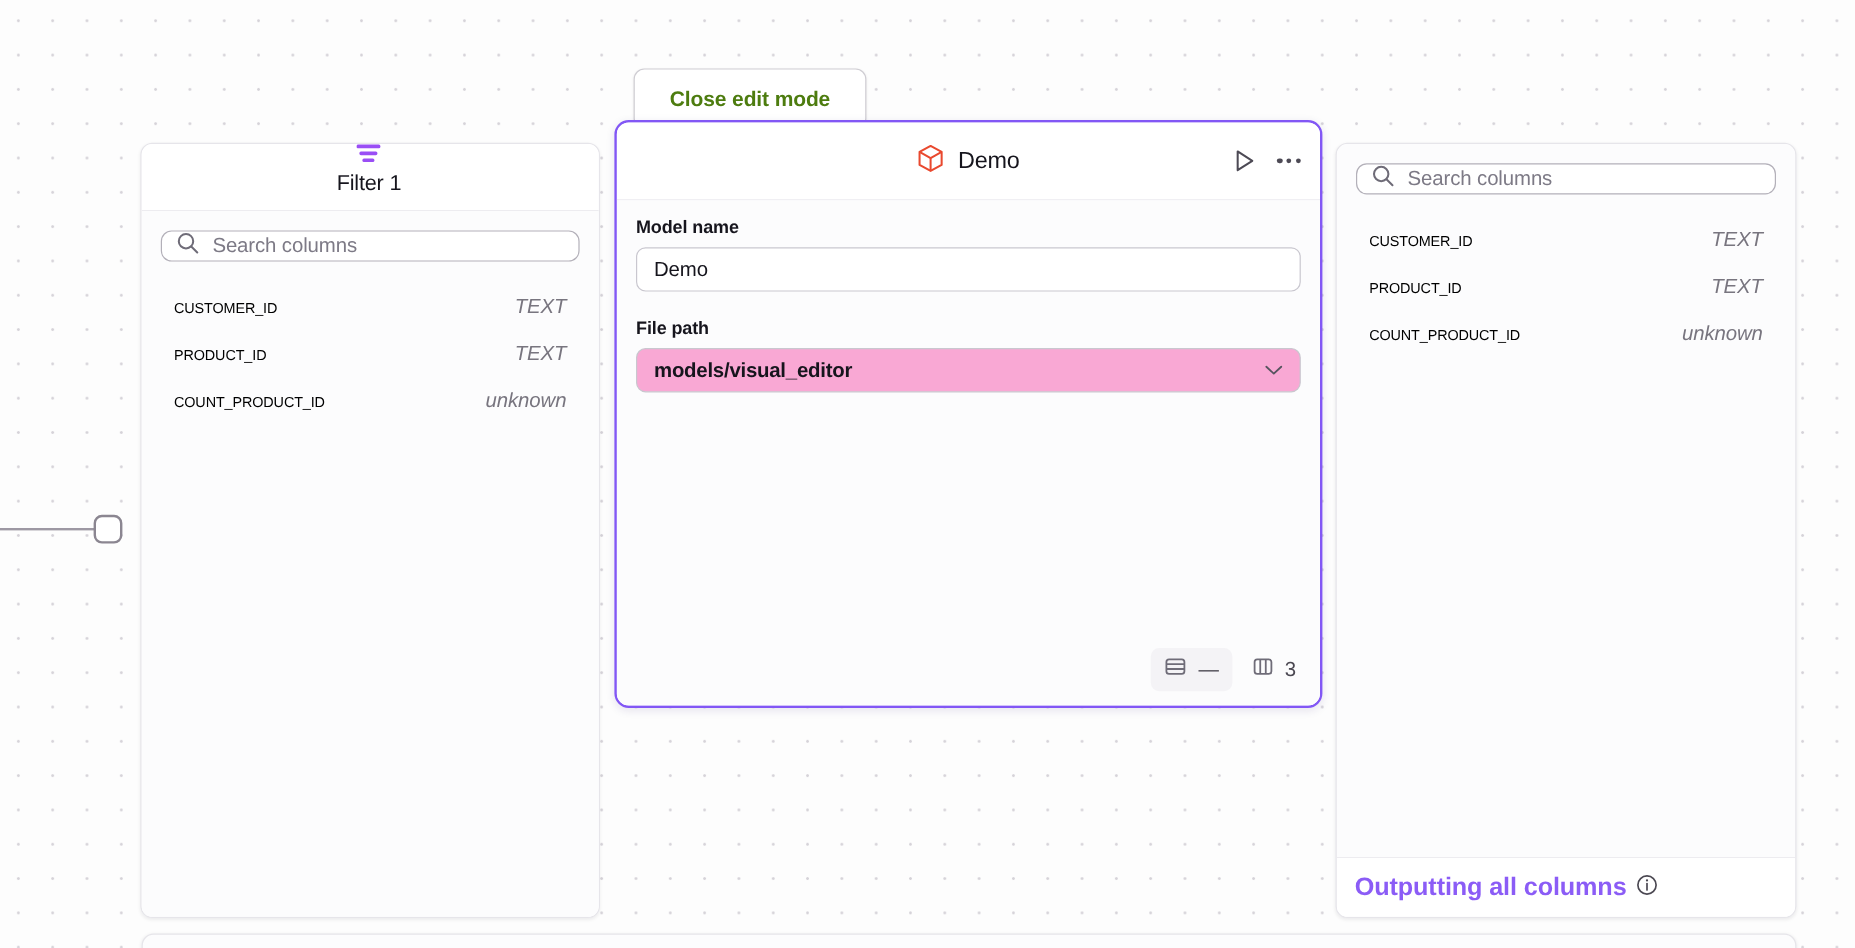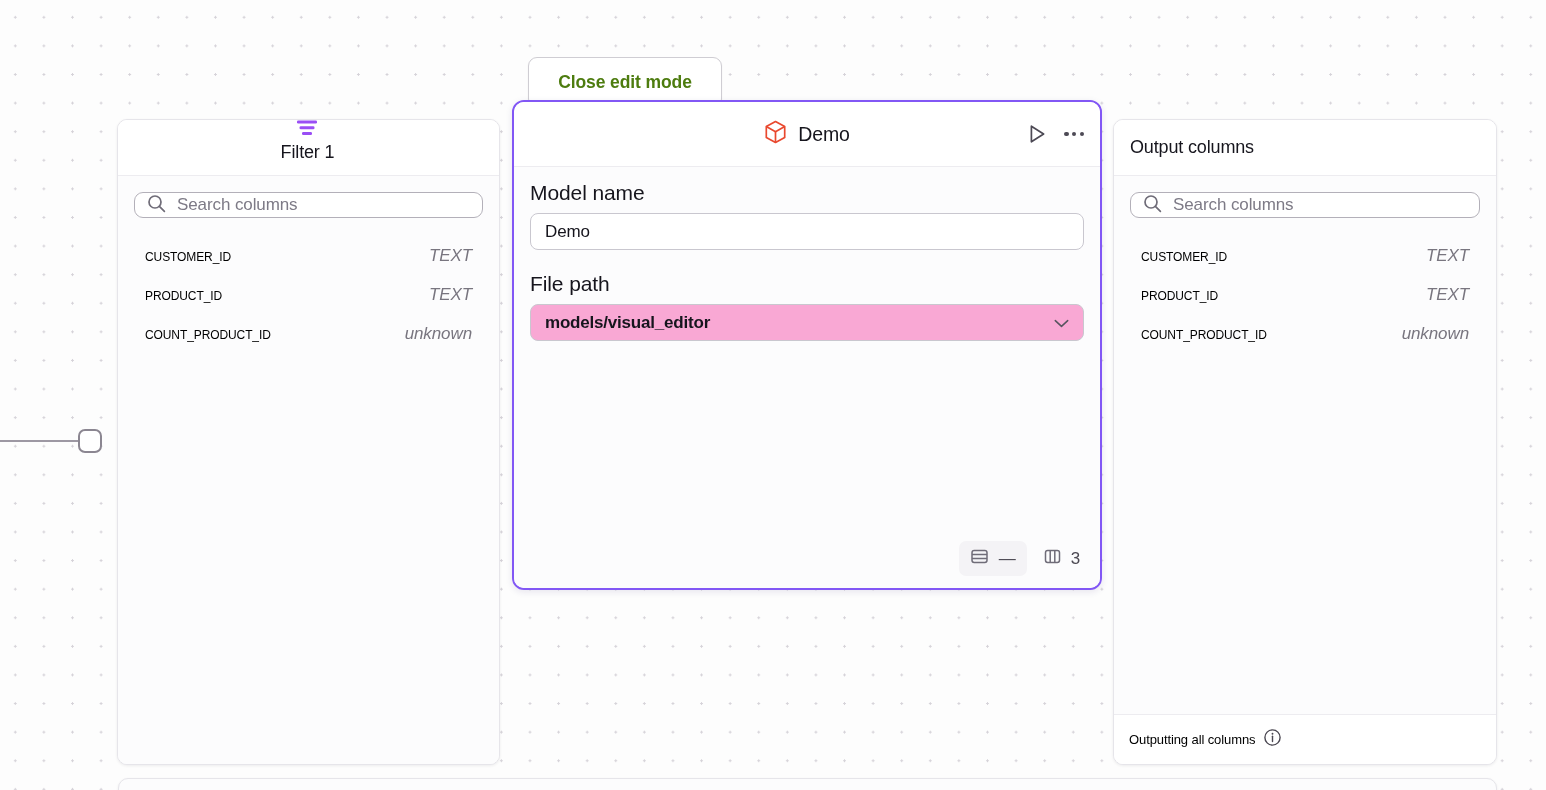--- a/index.html
+++ b/index.html
@@ -204,22 +204,22 @@
     border-radius: 50%;
     display: block;
   }
 
   #model-panel .panel-body {
     background: #fcfcfd;
     padding: 14px 16px 0 16px;
   }
 
   .field-label {
-    font-size: 21px;
-    font-weight: normal;
+    font-size: 15px;
+    font-weight: bold;
     color: #16151d;
     letter-spacing: -0.1px;
     margin-bottom: 8px;
     display: block;
   }
   .field-label.second { margin-top: 22px; }
 
   .text-input {
     width: 100%;
     height: 37px;
@@ -295,23 +295,24 @@
     flex: 0 0 50px;
     height: 50px;
     background: #ffffff;
     border-top: 1px solid #edecf0;
     display: flex;
     align-items: center;
     padding: 0 15px;
     gap: 8px;
   }
   .panel-footer-text {
-    font-size: 13px;
-    color: #000000;
-    letter-spacing: -0.1px;
+    font-size: 21px;
+    color: #8b5cf6;
+    letter-spacing: -0.1px;
+    font-weight: bold;
   }
 
   
   #bottom-panel {
     position: absolute;
     left: 118px;
     top: 778px;
     width: 1379px;
     height: 60px;
     background: #fcfcfd;
@@ -424,23 +425,20 @@
             <line x1="11.8" y1="3.5" x2="11.8" y2="15.5" stroke="#6f6c78" stroke-width="1.5"></line>
           </svg>
         </span>
         <span class="footer-count">3</span>
       </div>
     </div>
   </div>
 </div>
 
 <div class="panel" id="output-panel">
-  <div class="panel-header">
-    <span class="panel-title">Output columns</span>
-  </div>
   <div class="panel-body">
     <div class="search-box">
       <span>
         <svg width="19" height="19" viewBox="0 0 19 19" xmlns="http://www.w3.org/2000/svg">
           <circle cx="8" cy="8" r="6" fill="none" stroke="#6f6c78" stroke-width="1.7"></circle>
           <line x1="12.4" y1="12.4" x2="17.4" y2="17.4" stroke="#6f6c78" stroke-width="1.7" stroke-linecap="round"></line>
         </svg>
       </span>
       <span class="search-text">Search columns</span>
     </div>

